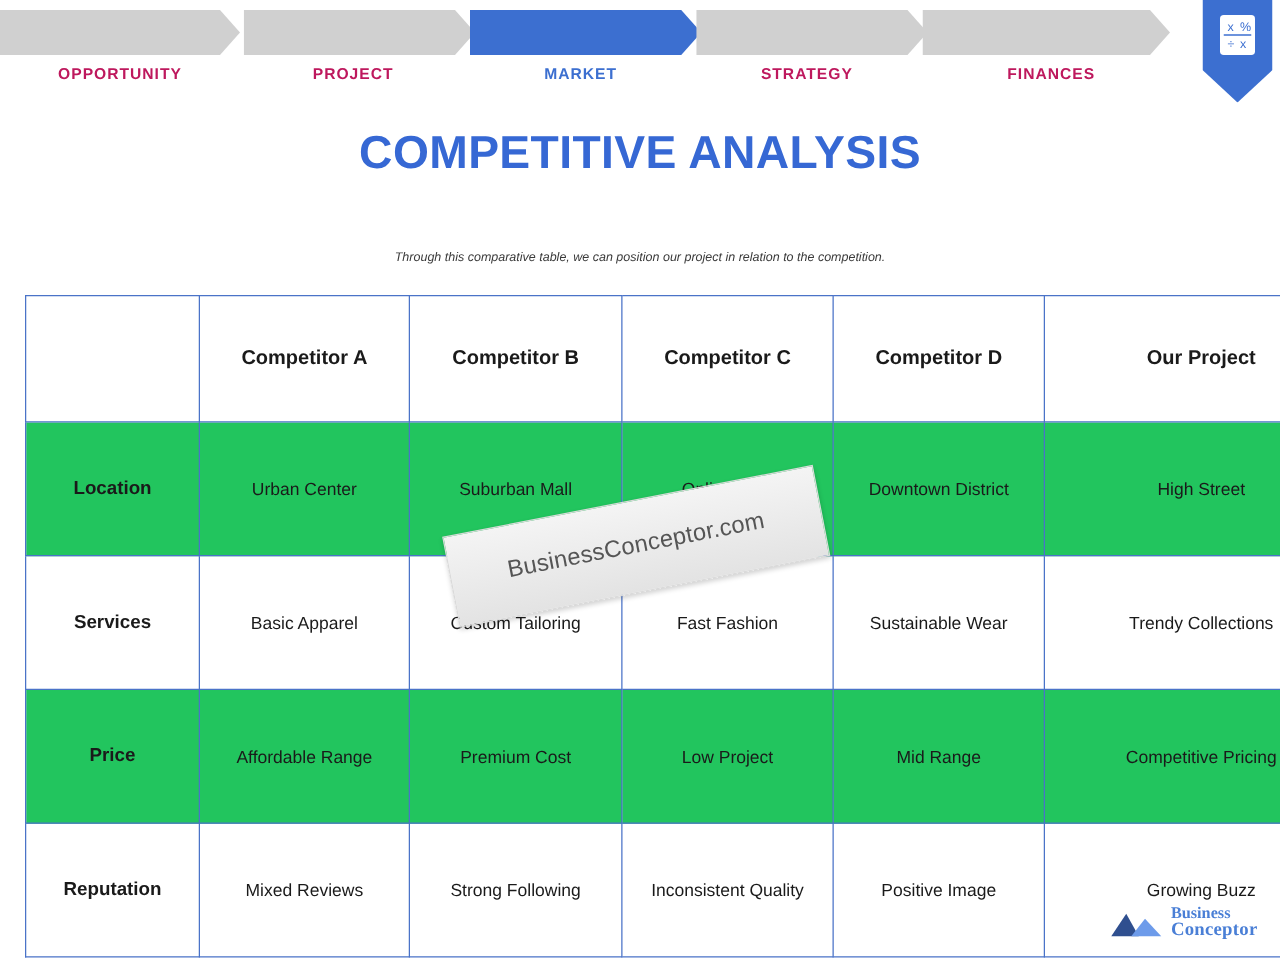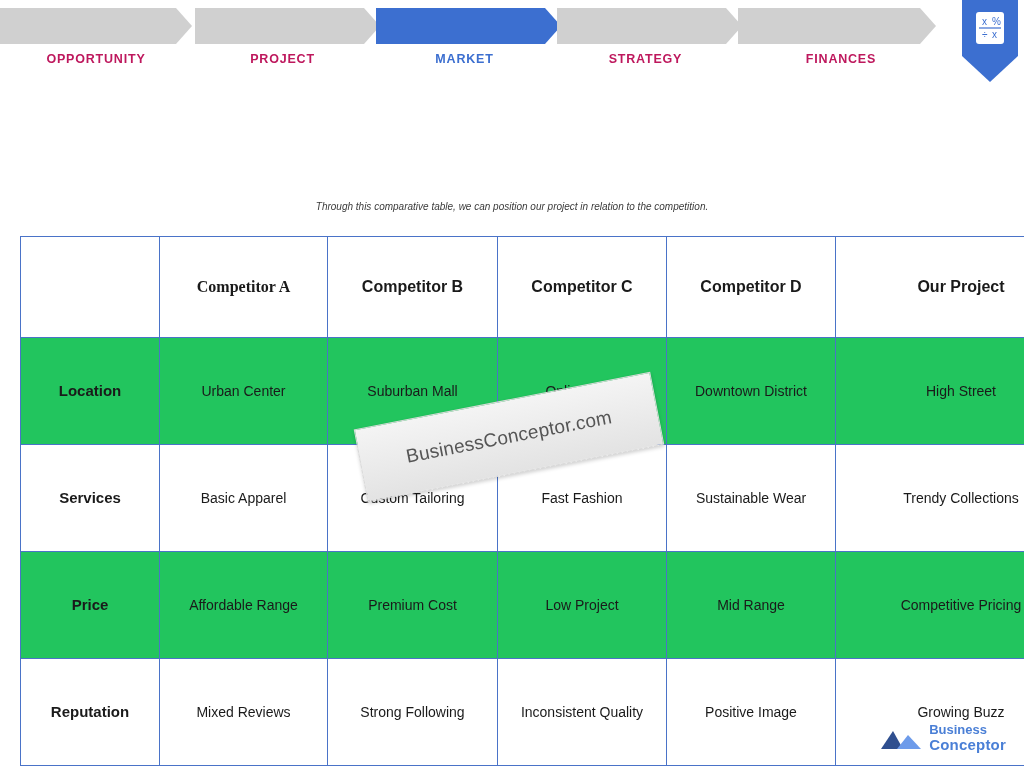--- a/index.html
+++ b/index.html
@@ -107,21 +107,21 @@
     height: 94px;
   }
   table.cmp tr.shaded td {
     background: #22c55e;
   }
   table.cmp td.rowlabel {
     font-weight: bold;
     font-size: 15px;
   }
   .col0 { width: 122px; }
-  .col1 { width: 151px; font-family: Liberation Serif, serif; }
+  .col1 { width: 151px; }
   .col2 { width: 153px; }
   .col3 { width: 152px; }
   .col4 { width: 152px; }
   .col5 { width: 234px; }
 
   
   .watermark {
     position: absolute;
     left: 358px;
     top: 400px;
@@ -143,20 +143,21 @@
 
   
   .footer-logo {
     position: absolute;
     right: 18px;
     bottom: 10px;
     height: 40px;
     display: flex;
     align-items: center;
     gap: 6px;
+    font-family: Liberation Serif, serif;
   }
   .footer-logo-text {
     line-height: 1.05;
     font-size: 13px;
     color: #3668d4;
   }
   .footer-logo-text .l1 { font-weight: bold; font-size: 13px; color: #4a7fd6; }
   .footer-logo-text .l2 { font-weight: bold; font-size: 15px; color: #4a7fd6; letter-spacing: 0.2px; }
 </style>
 </head>
@@ -194,20 +195,21 @@
   <path d="M0,0 L56,0 L56,56 L28,82 L0,56 Z" fill="#3c6fd0"></path>
   <rect x="14" y="12" width="28" height="32" rx="3" fill="#ffffff"></rect>
   <text x="20" y="25" font-family="Liberation Sans, sans-serif" font-size="10" fill="#3c6fd0">x</text>
   <text x="30" y="25" font-family="Liberation Sans, sans-serif" font-size="10" fill="#3c6fd0">%</text>
   <text x="20" y="38" font-family="Liberation Sans, sans-serif" font-size="10" fill="#3c6fd0">÷</text>
   <text x="30" y="38" font-family="Liberation Sans, sans-serif" font-size="10" fill="#3c6fd0">x</text>
   <line x1="17" y1="28" x2="39" y2="28" stroke="#3c6fd0" stroke-width="1.2"></line>
 </svg>
 
 <div class="title">
+  <div>COMPETITIVE ANALYSIS</div>
 </div>
 <div class="subtitle">Through this comparative table, we can position our project in relation to the competition.</div>
 
 <div class="table-wrap">
   <table class="cmp">
     <tbody>
         <tr class="head">
       <td class="col0"></td>
       <td class="col1">Competitor A</td>
       <td class="col2">Competitor B</td>

